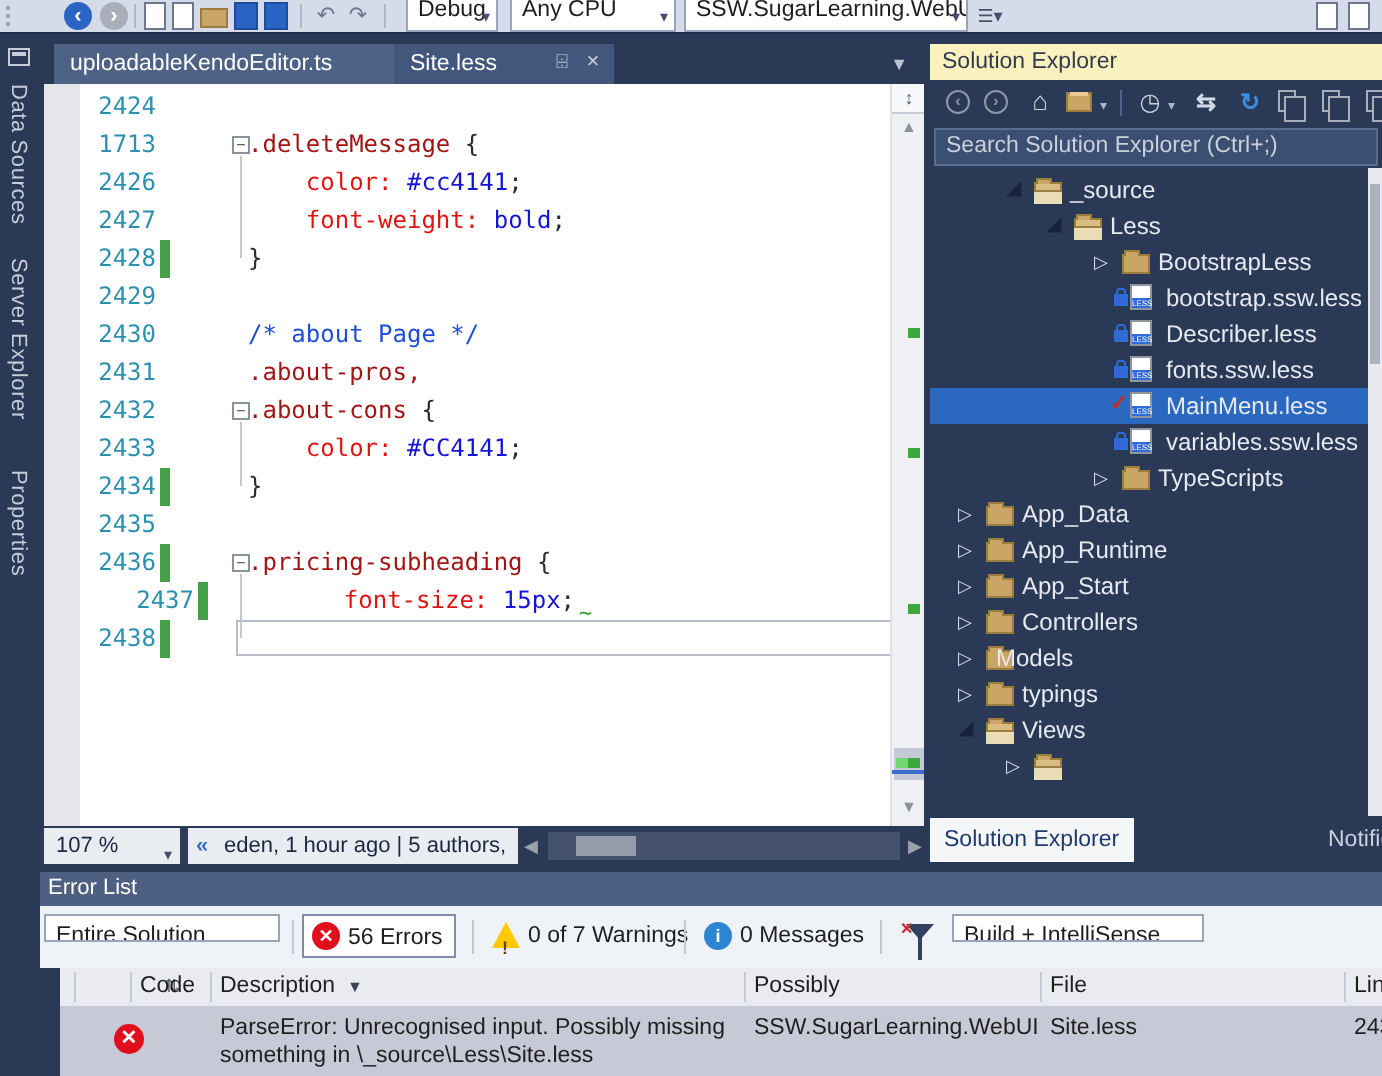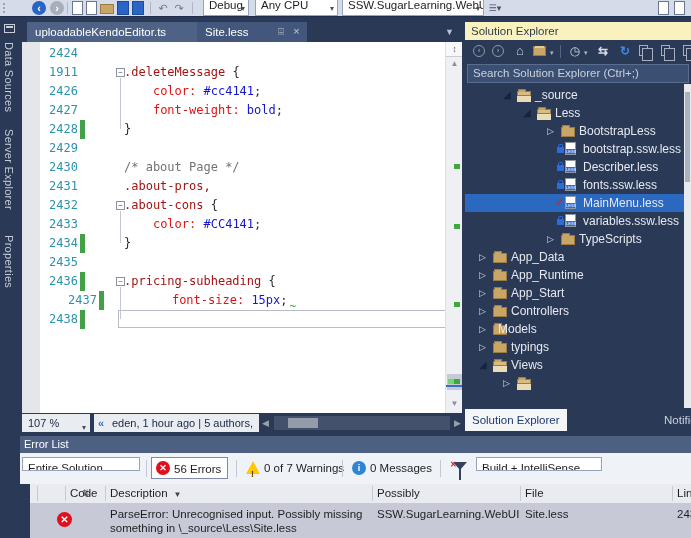--- a/index.html
+++ b/index.html
@@ -44,21 +44,21 @@
   .bp-margin { position:absolute; left:0; top:0; width:18px; height:100%; background:#E4E6E9; }
   .code-line { position:absolute; left:0; height:19px; width:100%; }
   .ln { position:absolute; left:18px; top:0; width:38px; text-align:right; color:#2B91AF;
         font-family:"DejaVu Sans Mono", monospace; font-size:12px; line-height:19px; }
   .chgbar { position:absolute; left:58px; top:0; width:5px; height:19px; background:#43A047; }
   .foldbox { position:absolute; left:94px; top:5px; width:9px; height:9px; border:1px solid #8A92A0; background:#fff;
              font-size:8px; line-height:7px; text-align:center; color:#4A4F58; }
   .codetext { position:absolute; left:102px; top:0; white-space:pre; font-family:"DejaVu Sans Mono", monospace;
               font-size:12px; line-height:19px; color:#1E1E1E; }
   .tk-sel { color:#A31515; } .tk-prop { color:#E01313; } .tk-val { color:#1515D8; }
-  .tk-com { color:#737373; } .tk-pln { color:#2B2B2B; }
+  .tk-com { color:#1d4ed8; } .tk-pln { color:#2B2B2B; }
   .squig { color:#2FA52F; font-size:11px; vertical-align:-6px; margin-left:2px; }
   .curbox { position:absolute; left:96px; top:0; width:346px; height:18px; border:1px solid #B7BCC8; }
   .fold-conn { position:absolute; width:1px; background:#C2C6CE; left:98px; }
 
   .vscroll { position:absolute; right:0; top:0; width:17px; height:371px; background:#EEF0F3; border-left:1px solid #DDE0E5; }
   .vs-split { position:absolute; top:0; left:0; width:17px; height:15px; background:#F7F8FA; border-bottom:1px solid #C9CDD5; text-align:center; font-size:9px; line-height:14px; color:#5A6170; }
   .vs-arrow { position:absolute; left:0; width:17px; font-size:8px; color:#8A8F98; text-align:center; }
   .vs-mark { position:absolute; right:2px; width:6px; height:5px; background:#3EA73E; }
   .vs-thumb { position:absolute; left:1px; width:15px; height:16px; background:#C4CAD6; }
   .vs-caret { position:absolute; left:0; width:17px; height:2px; background:#3B6EC8; }
@@ -202,21 +202,21 @@
   </div>
 
   <div class="editor-body">
     <div class="bp-margin"></div>
     <div id="code-lines">
         <div class="code-line" style="top: 2px;">
           <span class="ln">2424</span>
           <span class="codetext"></span>
         </div>
         <div class="code-line" style="top: 21px;">
-          <span class="ln">1911</span>
+          <span class="ln">1713</span>
           <span class="foldbox">−</span>
           <span class="codetext"><span class="tk-sel">.deleteMessage</span><span class="tk-pln"> {</span></span>
         </div>
         <div class="code-line" style="top: 40px;">
           <span class="ln">2426</span>
           <span class="codetext"><span class="tk-pln">    </span><span class="tk-prop">color:</span><span class="tk-pln"> </span><span class="tk-val">#cc4141</span><span class="tk-pln">;</span></span>
         </div>
         <div class="code-line" style="top: 59px;">
           <span class="ln">2427</span>
           <span class="codetext"><span class="tk-pln">    </span><span class="tk-prop">font-weight:</span><span class="tk-pln"> </span><span class="tk-val">bold</span><span class="tk-pln">;</span></span>

